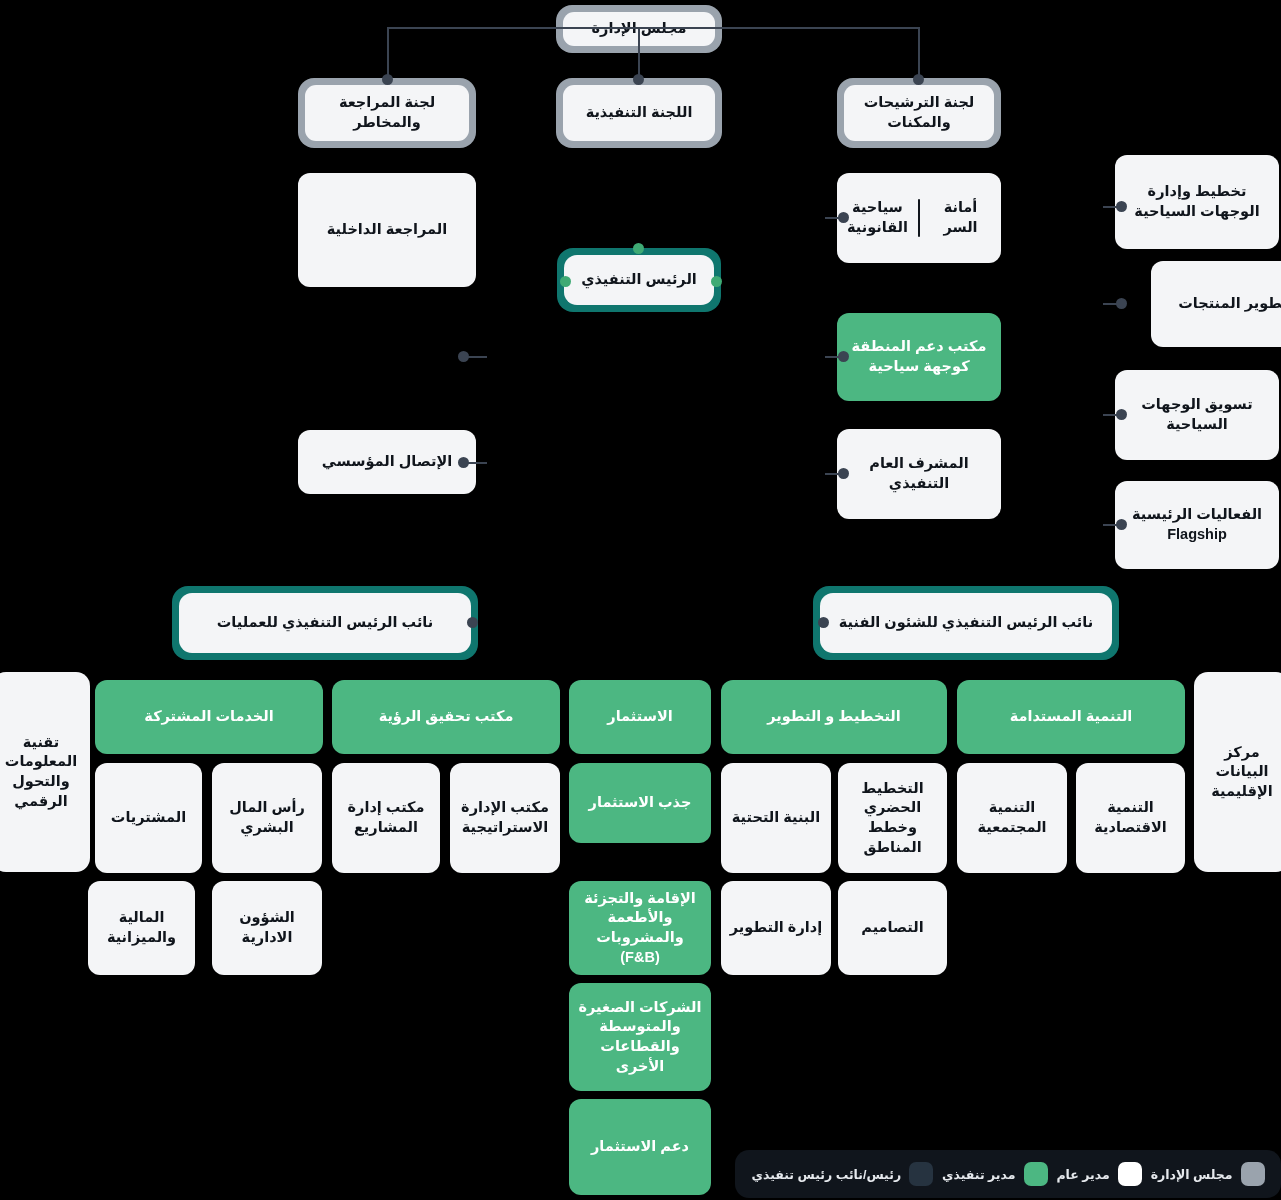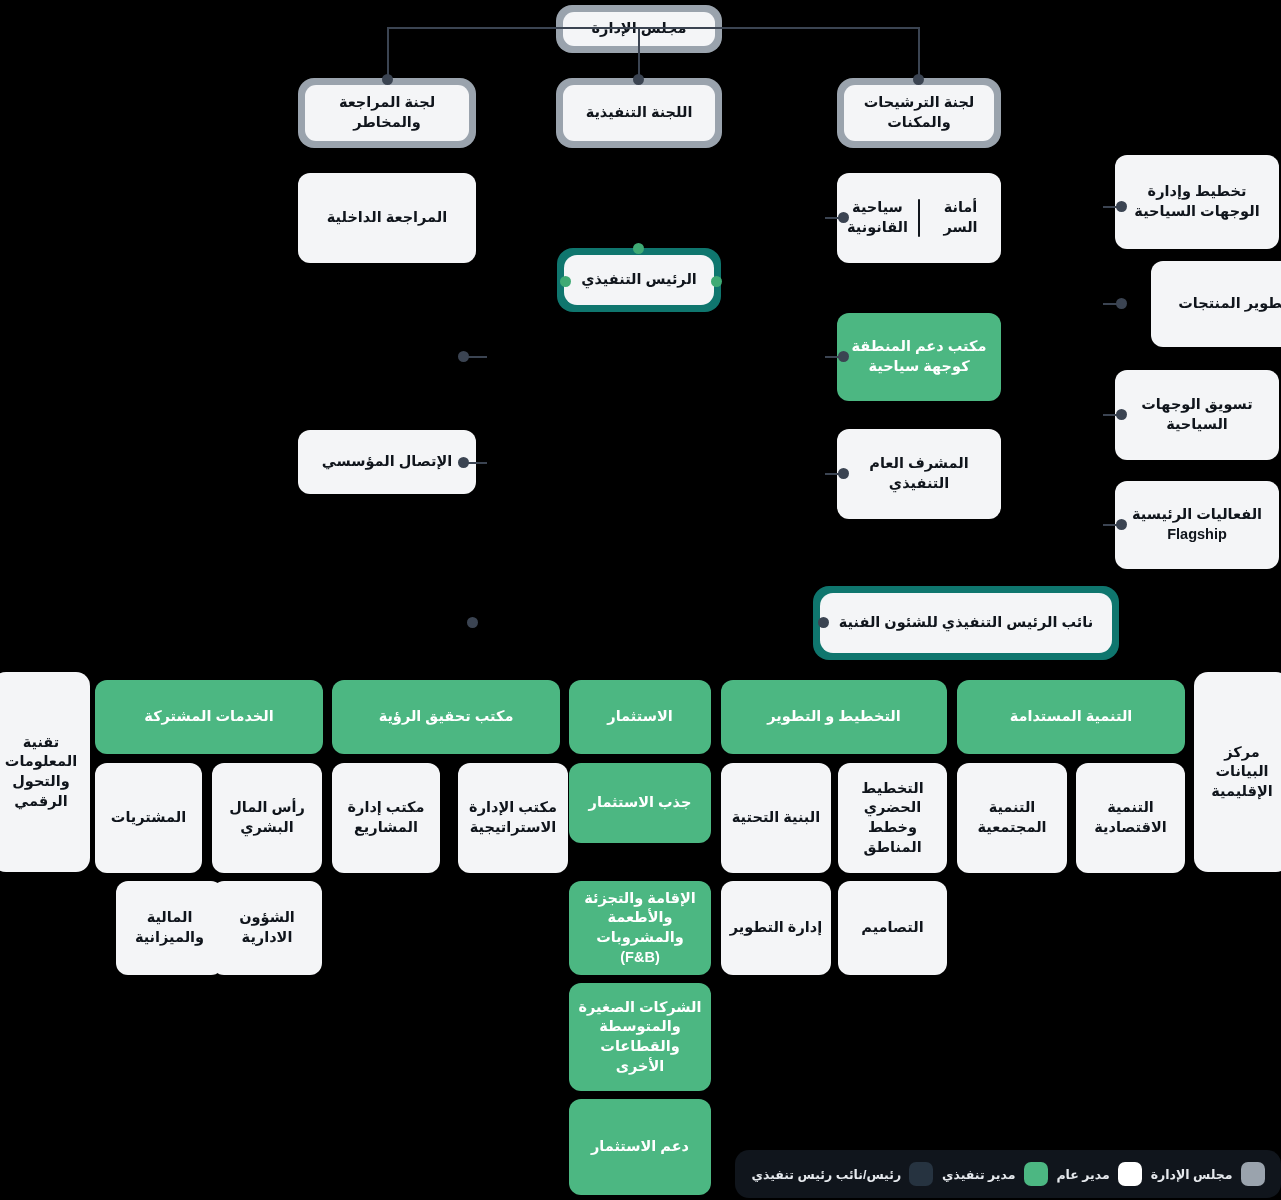--- a/index.html
+++ b/index.html
@@ -170,21 +170,21 @@
   <div class="dot" style="left:633px; top:74px;"></div>
   <div class="frame frame-grey" style="left:556px; top:78px; width:166px; height:70px;">
     <div class="inner">اللجنة التنفيذية</div>
   </div>
 
   <div class="dot" style="left:913px; top:74px;"></div>
   <div class="frame frame-grey" style="left:837px; top:78px; width:164px; height:70px;">
     <div class="inner">لجنة الترشيحات والمكنات</div>
   </div>
 
-  <div class="node n-white" style="left:298px; top:173px; width:178px; height:90px;">المراجعة الداخلية</div>
+  <div class="node n-white" style="left:298px; top:173px; width:178px; height:114px;">المراجعة الداخلية</div>
 
   <div class="line hline" style="left:465px; top:356px; width:22px;"></div>
   <div class="dot" style="left:458px; top:351px;"></div>
 
   <div class="line hline" style="left:465px; top:462px; width:22px;"></div>
   <div class="dot" style="left:458px; top:457px;"></div>
   <div class="node n-white" style="left:298px; top:430px; width:178px; height:64px;">الإتصال المؤسسي</div>
 
   <div class="dot dot-green" style="left:633px; top:243px;"></div>
   <div class="dot dot-green" style="left:560px; top:276px;"></div>
@@ -219,37 +219,40 @@
 
   <div class="line hline" style="left:1103px; top:414px; width:18px;"></div>
   <div class="dot" style="left:1116px; top:409px;"></div>
   <div class="node n-white" style="left:1115px; top:370px; width:164px; height:90px;">تسويق الوجهات السياحية</div>
 
   <div class="line hline" style="left:1103px; top:524px; width:18px;"></div>
   <div class="dot" style="left:1116px; top:519px;"></div>
   <div class="node n-white" style="left:1115px; top:481px; width:164px; height:88px;">الفعاليات الرئيسية Flagship</div>
 
   <div class="dot" style="left:467px; top:617px;"></div>
+  <div class="frame frame-dark" style="left:172px; top:586px; width:306px; height:74px;">
+    <div class="inner">نائب الرئيس التنفيذي للعمليات</div>
+  </div>
 
   <div class="dot" style="left:818px; top:617px;"></div>
   <div class="frame frame-dark" style="left:813px; top:586px; width:306px; height:74px;">
     <div class="inner">نائب الرئيس التنفيذي للشئون الفنية</div>
   </div>
 
   <div class="node n-white" style="left:-8px; top:672px; width:98px; height:200px; border-radius:14px;">تقنية المعلومات والتحول الرقمي</div>
 
   <div class="node n-green" style="left:95px; top:680px; width:228px; height:74px;">الخدمات المشتركة</div>
   <div class="node n-white" style="left:95px; top:763px; width:107px; height:110px;">المشتريات</div>
   <div class="node n-white" style="left:212px; top:763px; width:110px; height:110px;">رأس المال البشري</div>
-  <div class="node n-white" style="left:88px; top:881px; width:107px; height:94px;margin-left:28px;">المالية والميزانية</div>
+  <div class="node n-white" style="left:88px; top:881px; width:107px; height:94px;">المالية والميزانية</div>
   <div class="node n-white" style="left:212px; top:881px; width:110px; height:94px;">الشؤون الادارية</div>
 
   <div class="node n-green" style="left:332px; top:680px; width:228px; height:74px;">مكتب تحقيق الرؤية</div>
   <div class="node n-white" style="left:332px; top:763px; width:108px; height:110px;">مكتب إدارة المشاريع</div>
-  <div class="node n-white" style="left:450px; top:763px; width:110px; height:110px;margin-left:8px;">مكتب الإدارة الاستراتيجية</div>
+  <div class="node n-white" style="left:450px; top:763px; width:110px; height:110px;">مكتب الإدارة الاستراتيجية</div>
 
   <div class="node n-green" style="left:569px; top:680px; width:142px; height:74px;">الاستثمار</div>
   <div class="node n-green" style="left:569px; top:763px; width:142px; height:80px;">جذب الاستثمار</div>
   <div class="node n-green" style="left:569px; top:881px; width:142px; height:94px;">الإقامة والتجزئة والأطعمة والمشروبات (F&amp;B)</div>
   <div class="node n-green" style="left:569px; top:983px; width:142px; height:108px;">الشركات الصغيرة والمتوسطة والقطاعات الأخرى</div>
   <div class="node n-green" style="left:569px; top:1099px; width:142px; height:96px;">دعم الاستثمار</div>
 
   <div class="node n-green" style="left:721px; top:680px; width:226px; height:74px;">التخطيط و التطوير</div>
   <div class="node n-white" style="left:721px; top:763px; width:110px; height:110px;">البنية التحتية</div>
   <div class="node n-white" style="left:838px; top:763px; width:109px; height:110px;">التخطيط الحضري وخطط المناطق</div>

